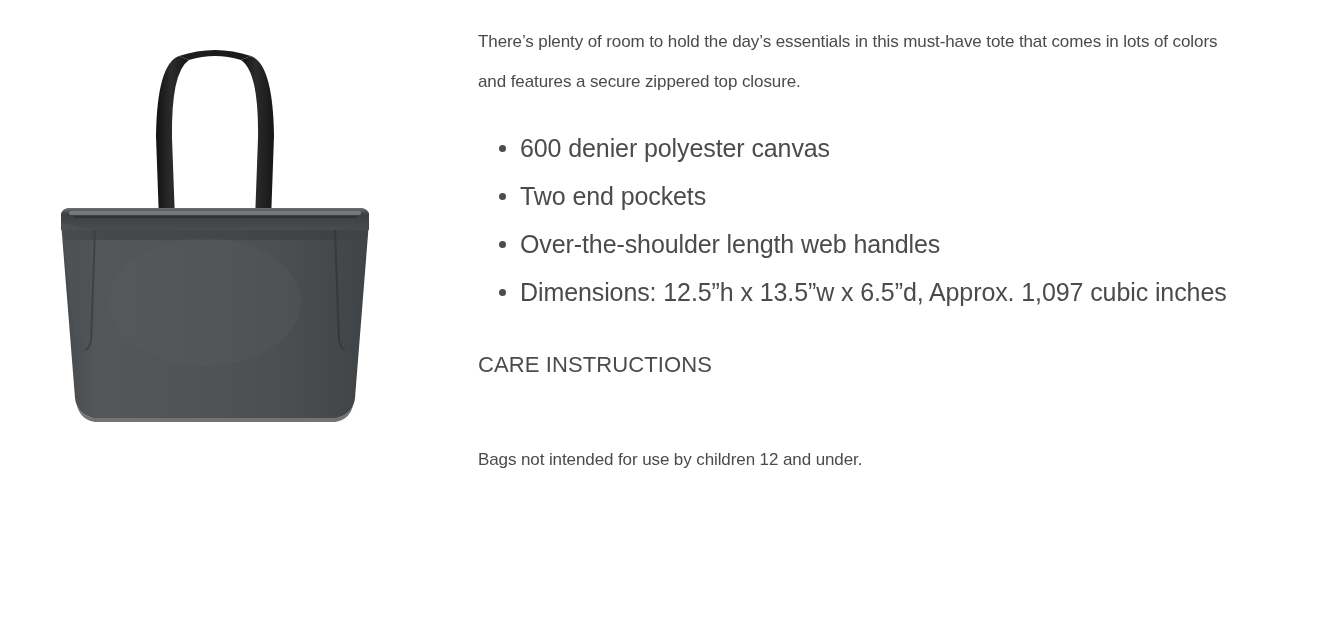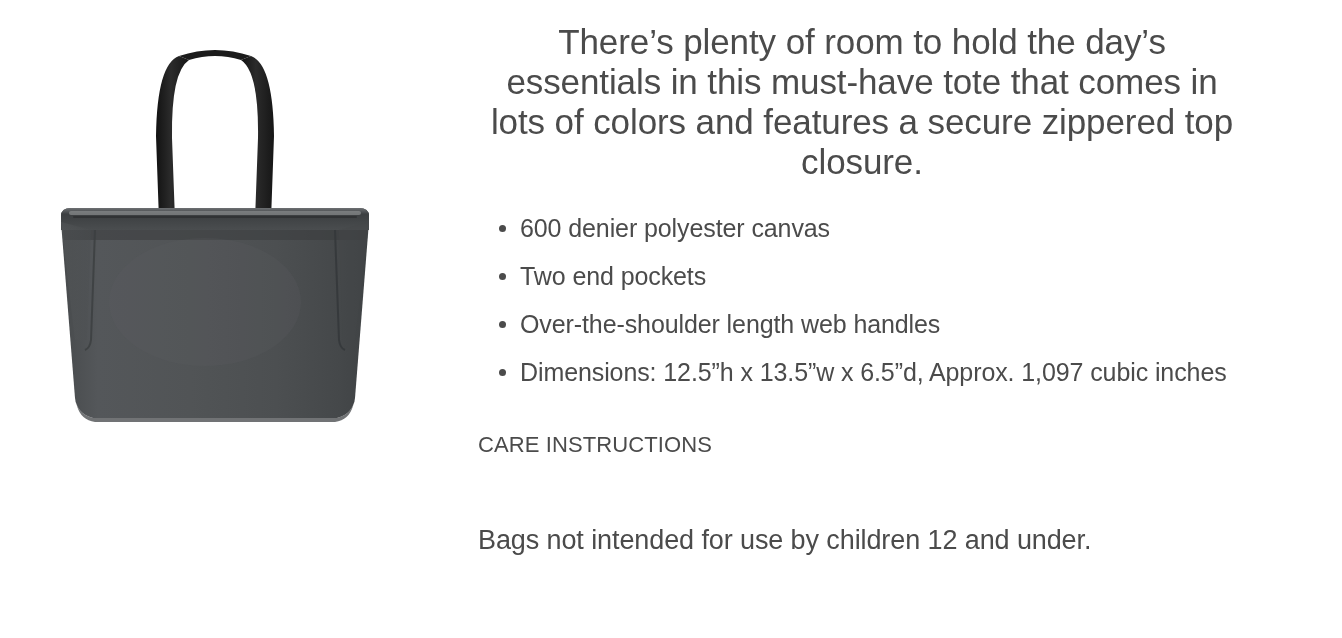--- a/index.html
+++ b/index.html
@@ -42,26 +42,25 @@
 
   
   .copy-col {
     flex: 1 1 auto;
     padding: 22px 0 0 8px;
     width: 790px;
   }
   .intro {
     margin: 0;
     width: 768px;
-    font-size: 35px;
+    font-size: 17px;
     line-height: 40px;
     color: #4b4b4b;
     font-weight: 400;
     letter-spacing: -0.1px;
-    text-align: center;
   }
   .feature-list {
     list-style: none;
     margin: 26px 0 0 0;
     padding: 0;
     width: 760px;
   }
   .feature-list li {
     position: relative;
     padding-left: 42px;
@@ -83,21 +82,21 @@
   .care-heading {
     margin: 36px 0 0 0;
     font-size: 22px;
     line-height: 34px;
     font-weight: 400;
     color: #4b4b4b;
     letter-spacing: 0.1px;
   }
   .disclaimer {
     margin: 61px 0 0 0;
-    font-size: 27px;
+    font-size: 17px;
     line-height: 34px;
     color: #4b4b4b;
     letter-spacing: -0.1px;
   }
 </style>
 </head>
 <body>
 
 <div class="page">
 

